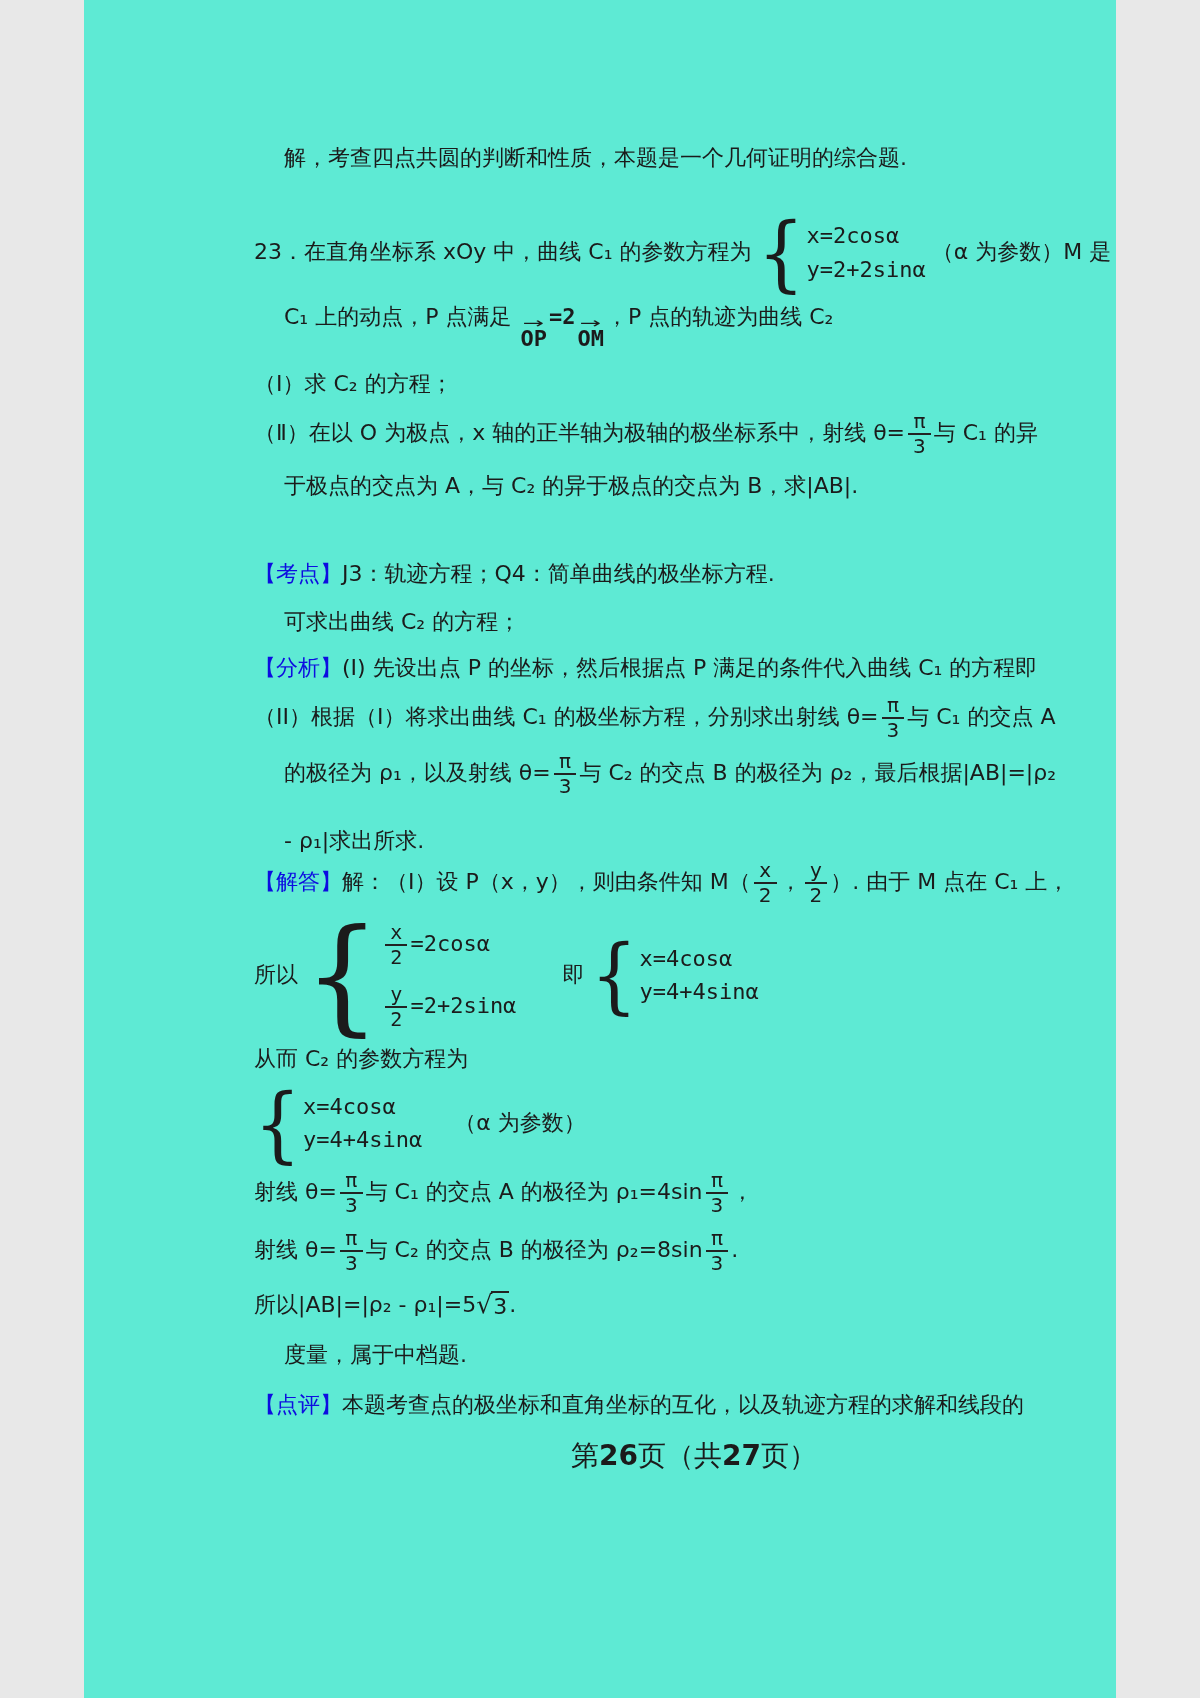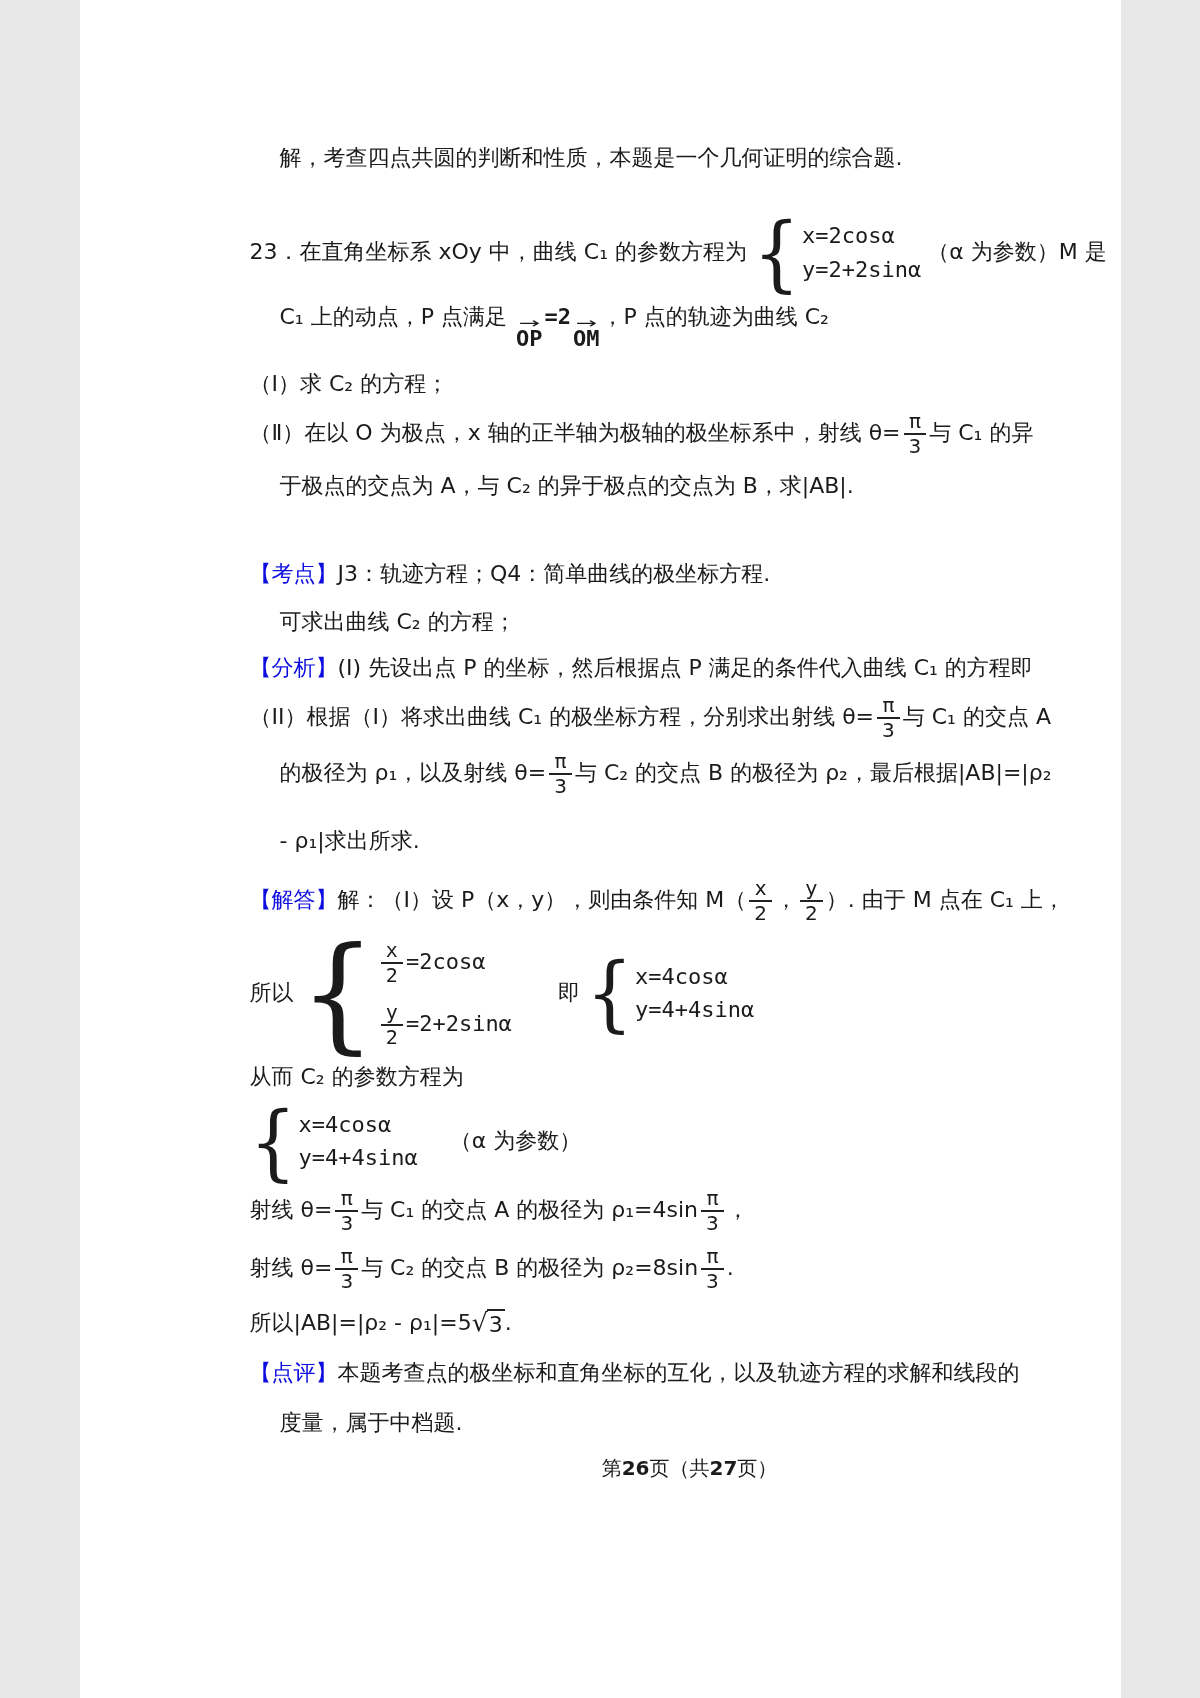--- a/index.html
+++ b/index.html
@@ -1,25 +1,24 @@
 <!DOCTYPE html>
 <html><head>
 <meta charset="utf-8">
 <style>
   html, body { margin: 0; padding: 0; background: #e8e8e8; }
   .page {
     position: relative;
     width: 1032px;
     height: 1698px;
-    background: #ffffff;
+    background: #5eead4;
     margin: 0 auto;
     overflow: hidden;
     font-family: "DejaVu Sans", "Liberation Sans", sans-serif;
     color: #1b1b1b;
-    padding-left: 9px;
   }
   .content {
     position: absolute;
     left: 170px;
     top: 0;
     width: 880px;
   }
   .line {
     font-size: 22px;
     line-height: 36px;
@@ -78,21 +77,21 @@
   }
   .vec .base { font-family: "DejaVu Sans Mono", "Liberation Mono", monospace; font-weight: bold; }
 
   
   .sqrt { display: inline-flex; align-items: stretch; vertical-align: middle; }
   .sqrt .sign { font-size: 1.15em; line-height: 1.1; margin-right: -1px; }
   .sqrt .rad { border-top: 2px solid #222; line-height: 1.3; padding: 0 2px; }
 
   .footer {
     text-align: center;
-    font-size: 20px;
+    font-size: 28px;
     margin-top: 14px;
   }
   .footer .b { font-weight: bold; }
 </style>
 </head>
 <body>
 
 <div class="page">
   <div class="content">
 
@@ -156,21 +155,21 @@
     <div class="line indent" style="margin-top:8px">
       <span>的极径为 ρ₁，以及射线 θ=</span><span class="frac">
           <span class="num">π</span>
           <span class="den">3</span>
         </span><span>与 C₂ 的交点 B 的极径为 ρ₂，最后根据|AB|=|ρ₂</span>
     </div>
     <div class="line indent" style="margin-top:25px">
       <span>- ρ₁|求出所求.</span>
     </div>
 
-    <div class="line" style="margin-top:18px">
+    <div class="line" style="margin-top:0">
       <span class="label-blue">【解答】</span><span>解：（I）设 P（x，y），则由条件知 M（</span><span class="frac">
           <span class="num">x</span>
           <span class="den">2</span>
         </span><span>，</span><span class="frac">
           <span class="num">y</span>
           <span class="den">2</span>
         </span><span>）. 由于 M 点在 C₁ 上，</span>
     </div>
 
     <div class="line" style="margin-top:14px">
@@ -230,25 +229,25 @@
         </span><span>.</span>
     </div>
 
     <div class="line" style="margin-top:12px">
       <span>所以|AB|=|ρ₂ - ρ₁|=5</span><span class="sqrt">
           <span class="sign">√</span>
           <span class="rad">3</span>
         </span><span>.</span>
     </div>
 
+    <div class="line indent" style="margin-top:14px">
+      <span>度量，属于中档题.</span>
+    </div>
     <div class="line" style="margin-top:14px">
       <span class="label-blue">【点评】</span><span>本题考查点的极坐标和直角坐标的互化，以及轨迹方程的求解和线段的</span>
     </div>
-    <div class="line indent" style="margin-top:14px">
-      <span>度量，属于中档题.</span>
-    </div>
 
     <div class="footer">
       <span>第</span><span class="b">26</span><span>页（共</span><span class="b">27</span><span>页）</span>
     </div>
 
   </div>
 </div>
 
 </body></html>

